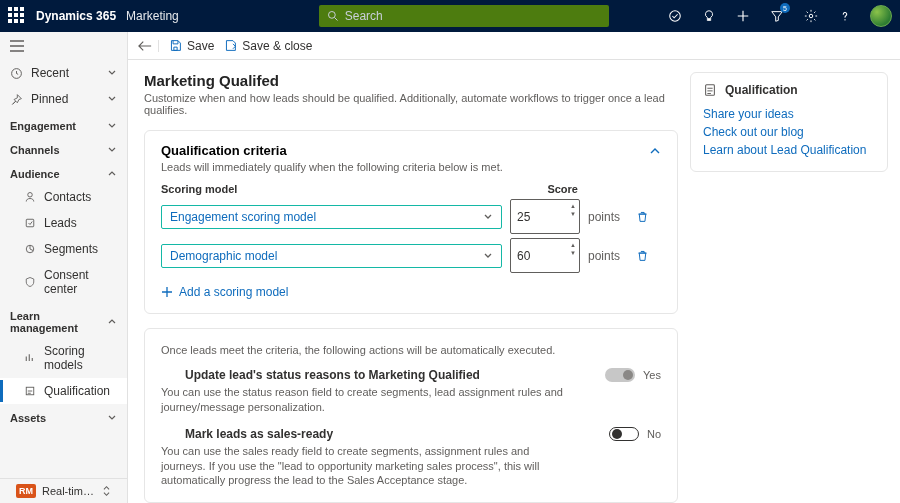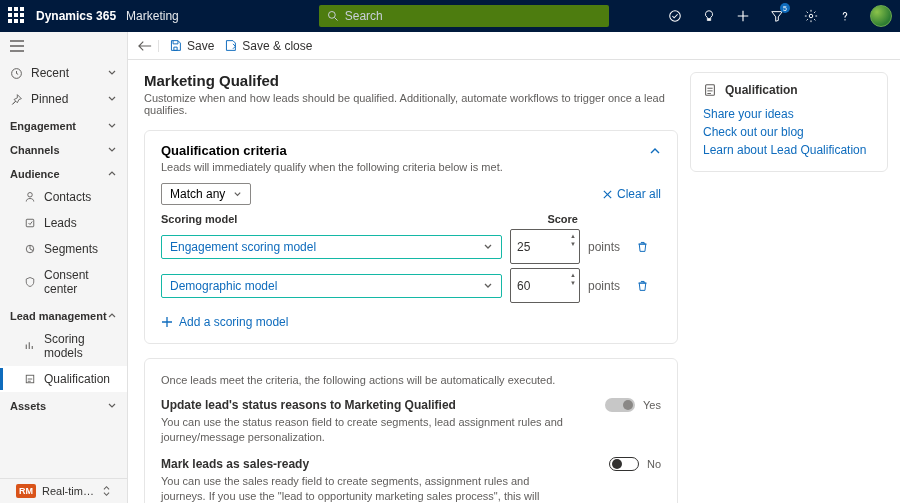--- a/index.html
+++ b/index.html
@@ -59,21 +59,21 @@
 .selectbox .chev { margin-left:auto; color:#605e5c; }
 .numbox { width:70px; height:35px; border:1px solid #605e5c; border-radius:2px; padding:0 18px 0 6px; display:flex; align-items:center; font-size:12px; position:relative; color:#323130;}
 .numbox .spinners { position:absolute; right:3px; top:2px; display:flex; flex-direction:column; gap:0; color:#605e5c; font-size:6px; line-height:8px; }
 .points { color:#605e5c; }
 .delbtn { margin-left:auto; margin-right:12px; color:#0f6cbd; cursor:pointer; }
 .or-label { font-size:11px; color:#605e5c; margin-top:6px; margin-left:2px; }
 .addlink { color:#0f6cbd; font-size:12px; display:flex; align-items:center; gap:6px; cursor:pointer; margin-top:12px; }
 
 .action-item { margin-top:12px; }
 .action-item-head { display:flex; align-items:center; }
-.action-item-title { font-size:12px; font-weight:600; color:#323130; }
+.action-item-title { font-size:12px; font-weight:600; color:#323130;margin-left:24px; }
 .action-item-desc { font-size:11px; color:#605e5c; margin-top:3px; max-width:410px; line-height:1.35; }
 .toggle-wrap { margin-left:auto; display:flex; align-items:center; gap:8px; font-size:11px; color:#605e5c; }
 .toggle { width:30px; height:14px; border-radius:8px; position:relative; cursor:pointer; }
 .toggle .knob { position:absolute; width:10px; height:10px; border-radius:50%; top:2px; }
 .toggle.on { background:#c7c7c7; }
 .toggle.on .knob { right:2px; background:#8a8886; }
 .toggle.off { background:#fff; border:1px solid #323130; }
 .toggle.off .knob { left:2px; top:1px; background:#323130; }
 
 .sidecard { border:1px solid #e6e6e6; border-radius:6px; padding:10px 12px; font-size:12px; }
@@ -237,21 +237,21 @@
     <div class="item sub">
         <span class="icn">
           <svg width="12" height="12" viewBox="0 0 16 16">
             <path d="M8 2l5 2v4c0 3-2 5-5 6-3-1-5-3-5-6V4z" fill="none" stroke="#605e5c" stroke-width="1.1"></path>
           </svg>
         </span>
         <span>Consent center</span>
       </div>
 
     <div class="section">
-        <span>Lead management</span>
+        <span>Learn management</span>
         <span class="chev">
           <svg width="10" height="10" viewBox="0 0 10 10">
             <path d="M2 6l3-3 3 3" fill="none" stroke="#605e5c" stroke-width="1.2"></path>
           </svg>
         </span>
       </div>
     <div class="item sub">
         <span class="icn">
           <svg width="12" height="12" viewBox="0 0 16 16">
             <path d="M3 12V6m4 6V3m4 9V8" stroke="#605e5c" stroke-width="1.4"></path>
@@ -320,34 +320,20 @@
             <span>Qualification criteria</span>
             <span class="chev">
                 <svg width="12" height="12" viewBox="0 0 12 12">
                   <path d="M2 8l4-4 4 4" fill="none" stroke="#0f6cbd" stroke-width="1.4"></path>
                 </svg>
               </span>
           </div>
           <div class="card-sub">Leads will immediately qualify when the following criteria below is met.</div>
 
           <div class="crit-body">
-            <div class="match-row">
-              <div class="match-dd">
-                <span>Match any</span>
-                <svg width="9" height="9" viewBox="0 0 10 10">
-                    <path d="M2 3l3 3 3-3" fill="none" stroke="#605e5c" stroke-width="1.3"></path>
-                  </svg>
-              </div>
-              <div class="clearall">
-                <svg width="11" height="11" viewBox="0 0 12 12">
-                    <path d="M2 2l8 8M10 2l-8 8" stroke="#0f6cbd" stroke-width="1.3"></path>
-                  </svg>
-                <span>Clear all</span>
-              </div>
-            </div>
 
             <div class="labelrow">
               <span>Scoring model</span>
               <span class="lbl-score">Score</span>
             </div>
 
             <div class="formrow">
               <div class="selectbox">
                   <span>Engagement scoring model</span>
                   <span class="chev">

